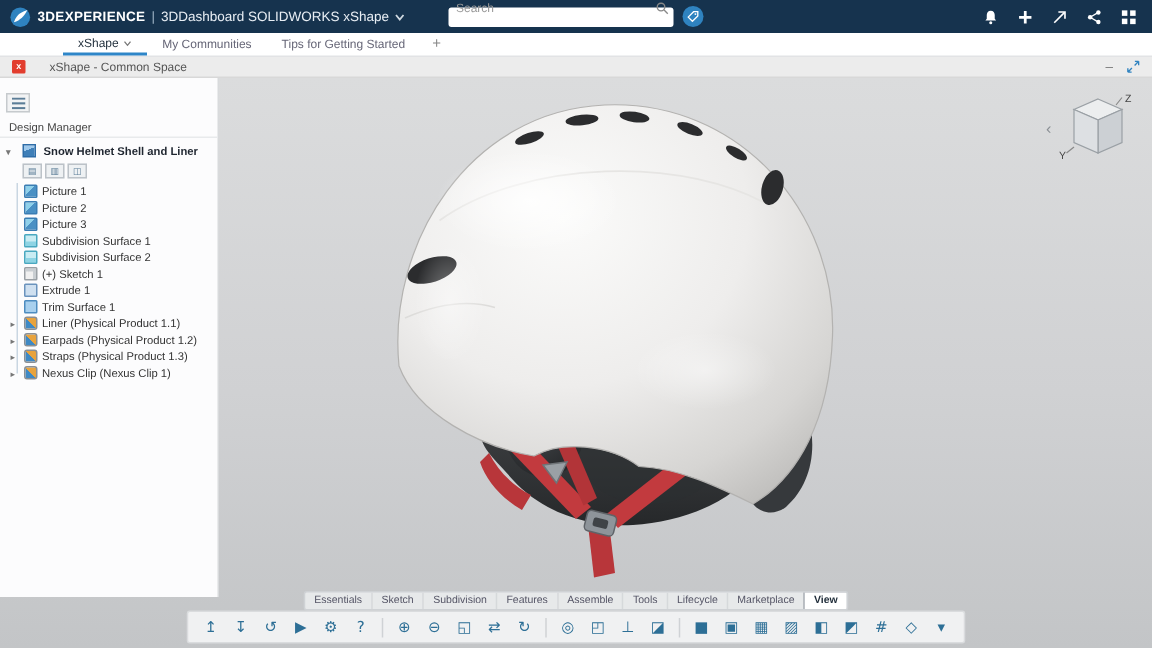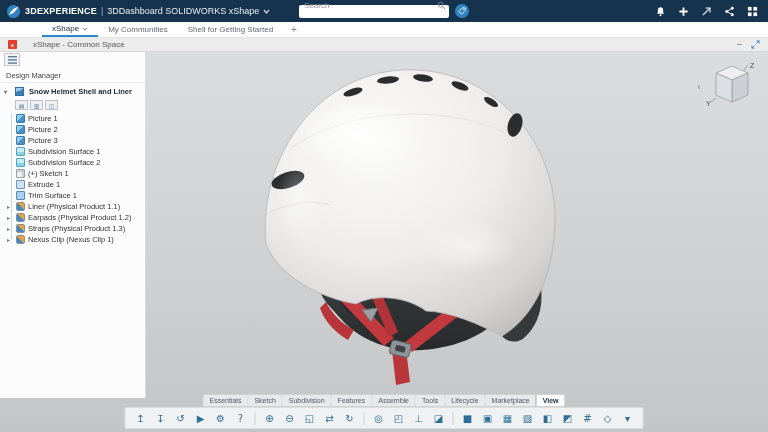--- a/index.html
+++ b/index.html
@@ -31,21 +31,21 @@
   .titlebar { height:14px; background:#ececec; border-bottom:1px solid #d8d8d8; display:flex; align-items:center; gap:4px; padding:0 8px; }
   .appicon { width:9px; height:9px; background:#e23d2e; border-radius:1px; color:#fff; font-size:6px; display:flex; align-items:center; justify-content:center; font-weight:bold; }
   .wtitle { font-size:8px; color:#555;margin-left:12px; }
   .wctrl { margin-left:auto; display:flex; gap:9px; align-items:center; }
   .wbtn { font-size:9px; color:#777; cursor:pointer; line-height:1; display:flex; align-items:center; }
 
   .main { position:absolute; top:14px; left:0; right:0; bottom:0; }
   .viewport { position:absolute; inset:0; background:linear-gradient(180deg,#dbdcdd 0%,#d0d1d3 55%,#c3c5c7 100%); overflow:hidden; }
 
   
-  .tree { position:absolute; left:0; top:0; bottom:34px; width:146px; background:#fcfcfd; border-right:1px solid #d8dadc; padding:0 0 0 0; font-size:7.5px; color:#333; z-index:3; }
+  .tree { position:absolute; left:0; top:0; bottom:34px; width:146px; background:#fcfcfd; border-right:1px solid #d8dadc; padding:9px 0 0 0; font-size:7.5px; color:#333; z-index:3; }
   .tree-tools { padding:1px 4px 2px 4px; }
   .ttool { width:16px; height:13px; border:1px solid #c6cacd; background:#f2f3f4; display:flex; align-items:center; justify-content:center; cursor:pointer; }
   .panel-title { padding:3px 6px 2px 6px; color:#444; border-bottom:1px solid #e8eaec; margin-bottom:2px; }
   .root-row { display:flex; align-items:center; gap:5px; padding:2px 4px; font-weight:bold; color:#1f2630; cursor:pointer; }
   .tw { color:#777; font-size:6px; width:6px; }
   .filter-row { display:flex; gap:2px; padding:2px 4px 3px 15px; }
   .fbtn { width:13px; height:10px; border:1px solid #bcc2c8; background:#eef1f3; font-size:6px; color:#5b7d97; display:flex; align-items:center; justify-content:center; cursor:pointer; }
   .tree-items { position:relative; }
   .tree-items:before { content:""; position:absolute; left:11px; top:0; bottom:5px; width:1px; background:#c9d6e2; }
   .titem { display:flex; align-items:center; gap:3px; padding:0 4px 0 16px; height:11px; cursor:pointer; white-space:nowrap; }
@@ -153,21 +153,21 @@
     <div class="tab active">
       <span>xShape</span>
       <svg width="6" height="4" viewBox="0 0 7 5">
         <path d="M1 1 L3.5 4 L6 1" stroke="#777" stroke-width="1.1" fill="none"></path>
       </svg>
     </div>
     <div class="tab">
       <span>My Communities</span>
     </div>
     <div class="tab">
-      <span>Shell for Getting Started</span>
+      <span>Tips for Getting Started</span>
     </div>
     <div class="tab addtab">+</div>
   </nav>
 
   <div class="window">
     <div class="titlebar">
       <span class="appicon">x</span>
       <span class="wtitle">xShape - Common Space</span>
       <div class="wctrl">
         <span class="wbtn">–</span>

